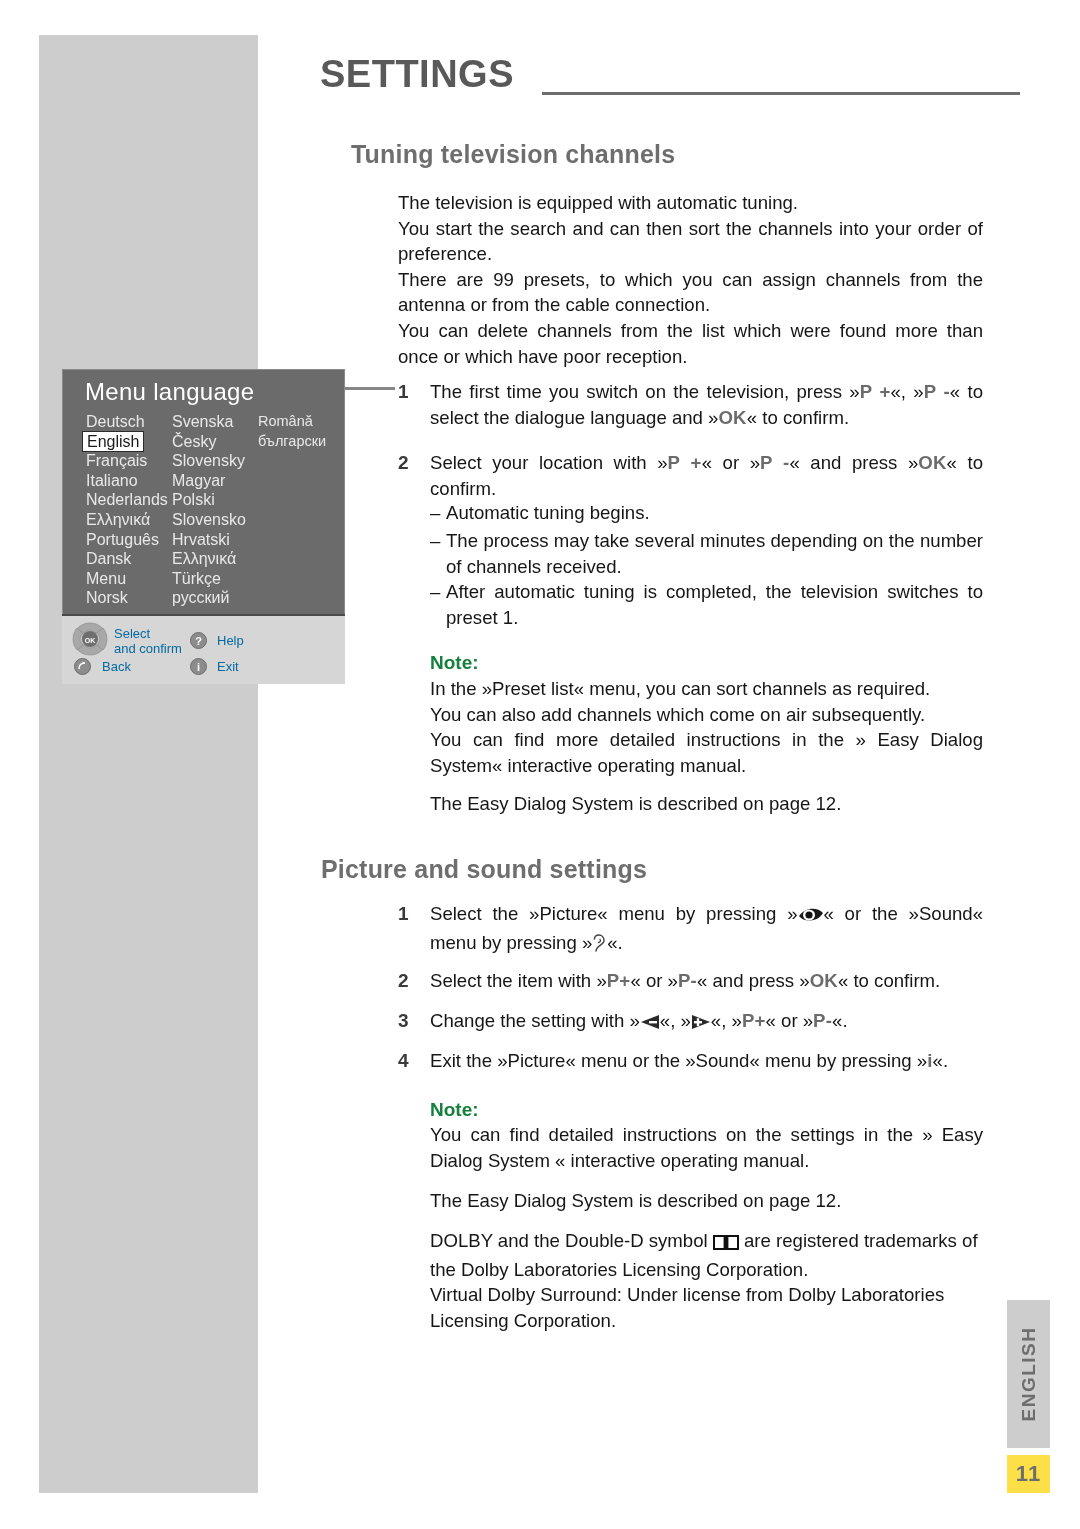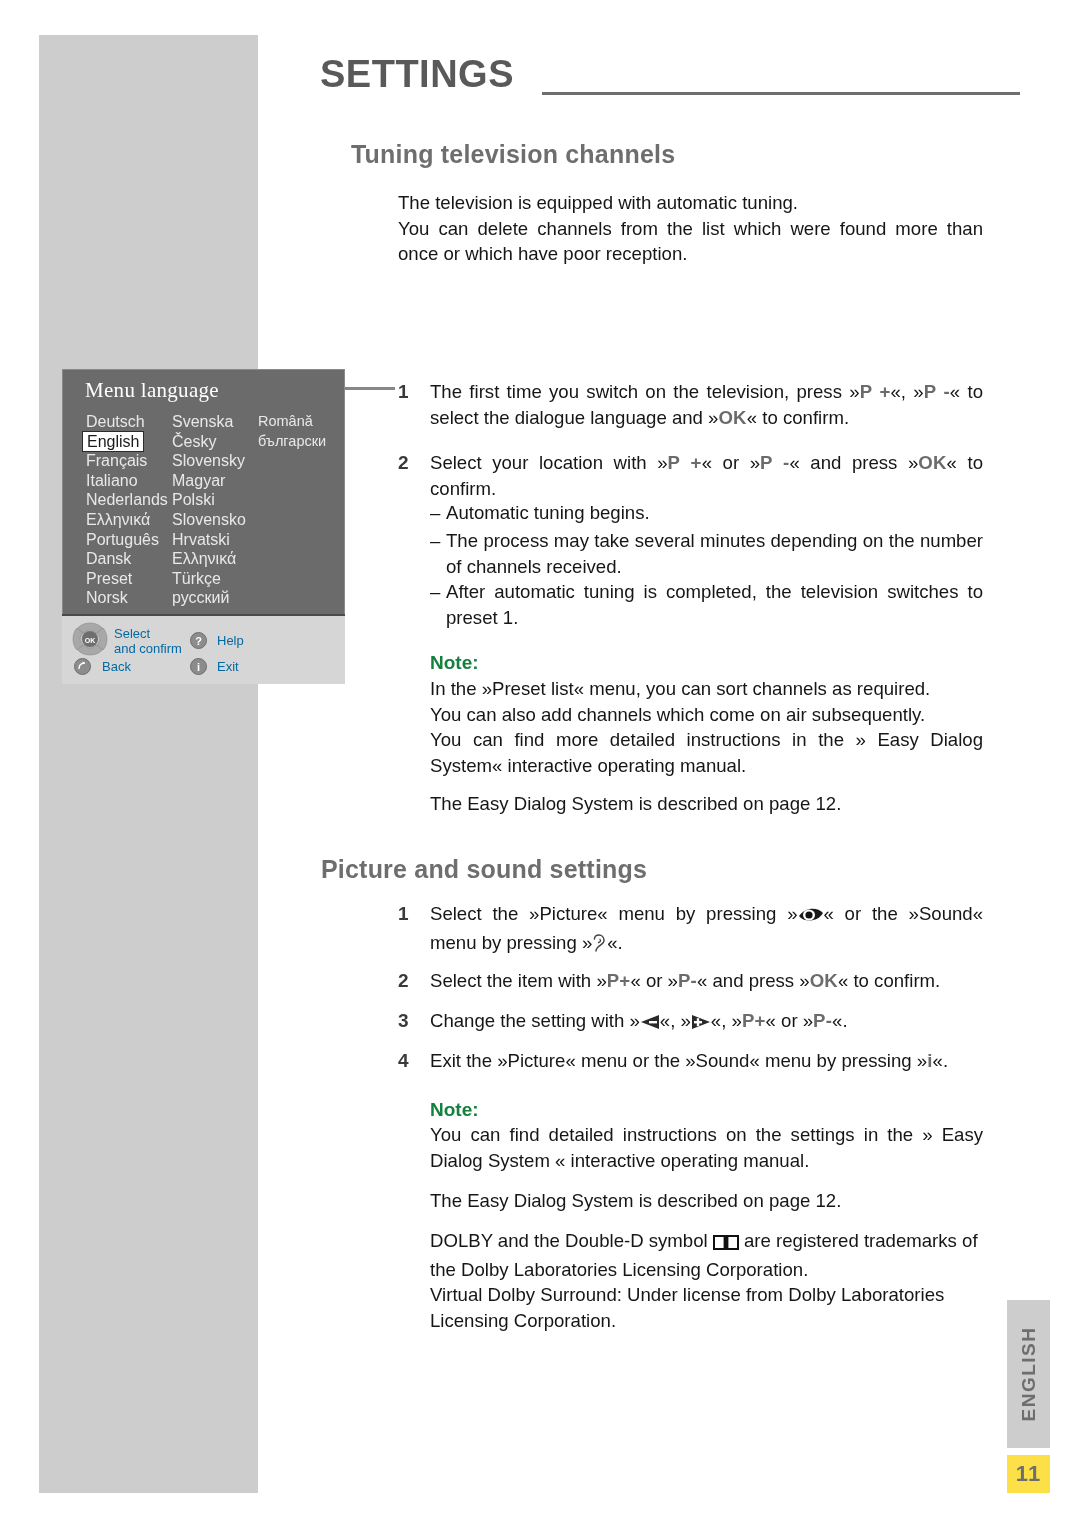--- a/index.html
+++ b/index.html
@@ -69,22 +69,22 @@
 
   
   .ic{display:inline-block;vertical-align:-3px;}
 
   
   .osd{
     position:absolute;left:62px;top:369px;width:283px;height:315px;
     background:#6b6b6b;box-shadow:0 0 0 1px #8a8a8a inset;
   }
   .osd-title{
-    position:absolute;left:23px;top:9px;font-size:21px;color:#ffffff;
-    font-weight:400;letter-spacing:.3px;font-family:Liberation Serif, serif;
+    position:absolute;left:23px;top:9px;font-size:24px;color:#ffffff;
+    font-weight:400;letter-spacing:.3px;
   }
   .osd-list{position:absolute;left:22px;top:43px;width:250px;}
   .osd-col{position:absolute;top:0;}
   .c1{left:0;width:80px;}
   .c2{left:86px;width:80px;}
   .c3{left:172px;width:90px;}
   .osd-item{
     font-size:16px;line-height:19.6px;color:#e8e8e8;white-space:nowrap;
     padding:0 2px;
   }
@@ -142,20 +142,22 @@
 
   <div class="hdr">
     <span class="hdr-title">SETTINGS</span>
     <div class="hdr-rule"></div>
   </div>
 
   <div class="h2" id="h2-tuning">Tuning television channels</div>
 
   <div class="body col" style="top:190px;">
     <div>The television is equipped with automatic tuning.</div>
+    <div class="nowrapjust">You start the search and can then sort the channels into your order of preference.</div>
+    <div class="just">There are 99 presets, to which you can assign channels from the antenna or from the cable connection.</div>
     <div class="just">You can delete channels from the list which were found more than once or which have poor reception.</div>
   </div>
 
   <div class="connector"></div>
 
   <div class="step" style="top:379px;">
     <span class="num">1</span>
     <span class="txt" id="t-step1">The first time you switch on the television, press »<span class="key">P +</span>«, »<span class="key">P -</span>« to select the dialogue language and »<span class="key">OK</span>« to confirm.</span>
   </div>
 
@@ -242,21 +244,21 @@
     <div class="osd-list">
       <div class="osd-col c1" id="osd-col-1">
           <div class="osd-item">Deutsch</div>
           <div class="osd-item"><span class="osd-item sel">English</span></div>
           <div class="osd-item">Français</div>
           <div class="osd-item">Italiano</div>
           <div class="osd-item">Nederlands</div>
           <div class="osd-item">Ελληνικά</div>
           <div class="osd-item">Português</div>
           <div class="osd-item">Dansk</div>
-          <div class="osd-item">Preset</div>
+          <div class="osd-item">Menu</div>
           <div class="osd-item">Norsk</div>
         </div>
       <div class="osd-col c2" id="osd-col-2">
           <div class="osd-item">Svenska</div>
           <div class="osd-item">Česky</div>
           <div class="osd-item">Slovensky</div>
           <div class="osd-item">Magyar</div>
           <div class="osd-item">Polski</div>
           <div class="osd-item">Slovensko</div>
           <div class="osd-item">Hrvatski</div>

